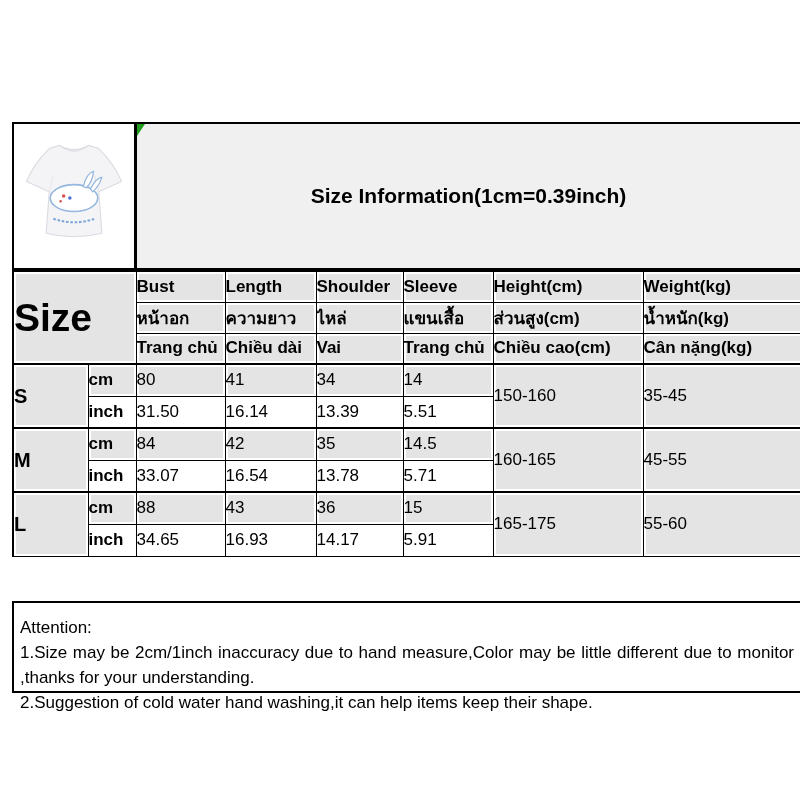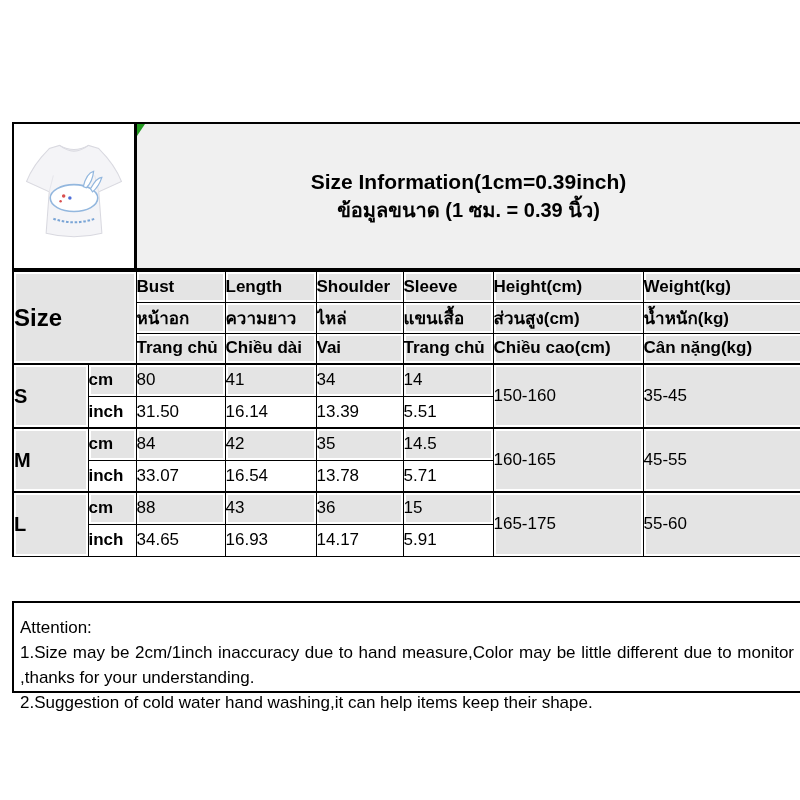--- a/index.html
+++ b/index.html
@@ -34,21 +34,21 @@
     border:1px solid #000;text-align:left;vertical-align:middle;
     font-size:17px;padding:0;height:31px;box-sizing:border-box;
     overflow:hidden;white-space:nowrap;
   }
   .size-table tr.data-row td{height:32px;}
   td.gray{
     background:var(--cell-gray,#e4e4e4);
     box-shadow:inset 0 0 0 2px #fff;
   }
   td.bold{font-weight:bold;}
-  td.size-cell{font-size:24px;font-weight:bold;}
+  td.size-cell{font-size:39px;font-weight:bold;}
   td.size-letter{font-size:20px;font-weight:bold;}
   tr.group-start td{border-top-width:2px;}
 
   
   .attention-box{
     box-sizing:border-box;height:92px;border:2px solid #000;border-top-width:2px;
     background:#fff;padding:12px 6px;font-size:17px;line-height:25px;
     text-align:justify;
     margin-top:44px;
   }
@@ -71,21 +71,20 @@
         <circle cx="50" cy="64" r="1.7" fill="#4f6fd9"></circle>
         <circle cx="41" cy="67" r="1.2" fill="#d94f4f"></circle>
         <path d="M34,84 Q54,91 74,84" fill="none" stroke="#7aa5d6" stroke-width="2" stroke-dasharray="2.5,1.7"></path>
       </svg>
     </div>
     <div class="title-box">
       <svg class="corner-marker" width="9" height="13" viewBox="0 0 9 13">
         <polygon points="0,0 8,0 0,12" fill="#22991f"></polygon>
       </svg>
       <div class="title-line">Size Information(1cm=0.39inch)</div>
-      <div class="title-line thai">ข้อมูลขนาด (1 ซม. = 0.39 นิ้ว)</div>
     </div>
   </div>
 
   <table class="size-table">
     <colgroup>
       <col style="width:75px">
         <col style="width:48px">
         <col style="width:89px">
         <col style="width:91px">
       <col style="width:87px">

